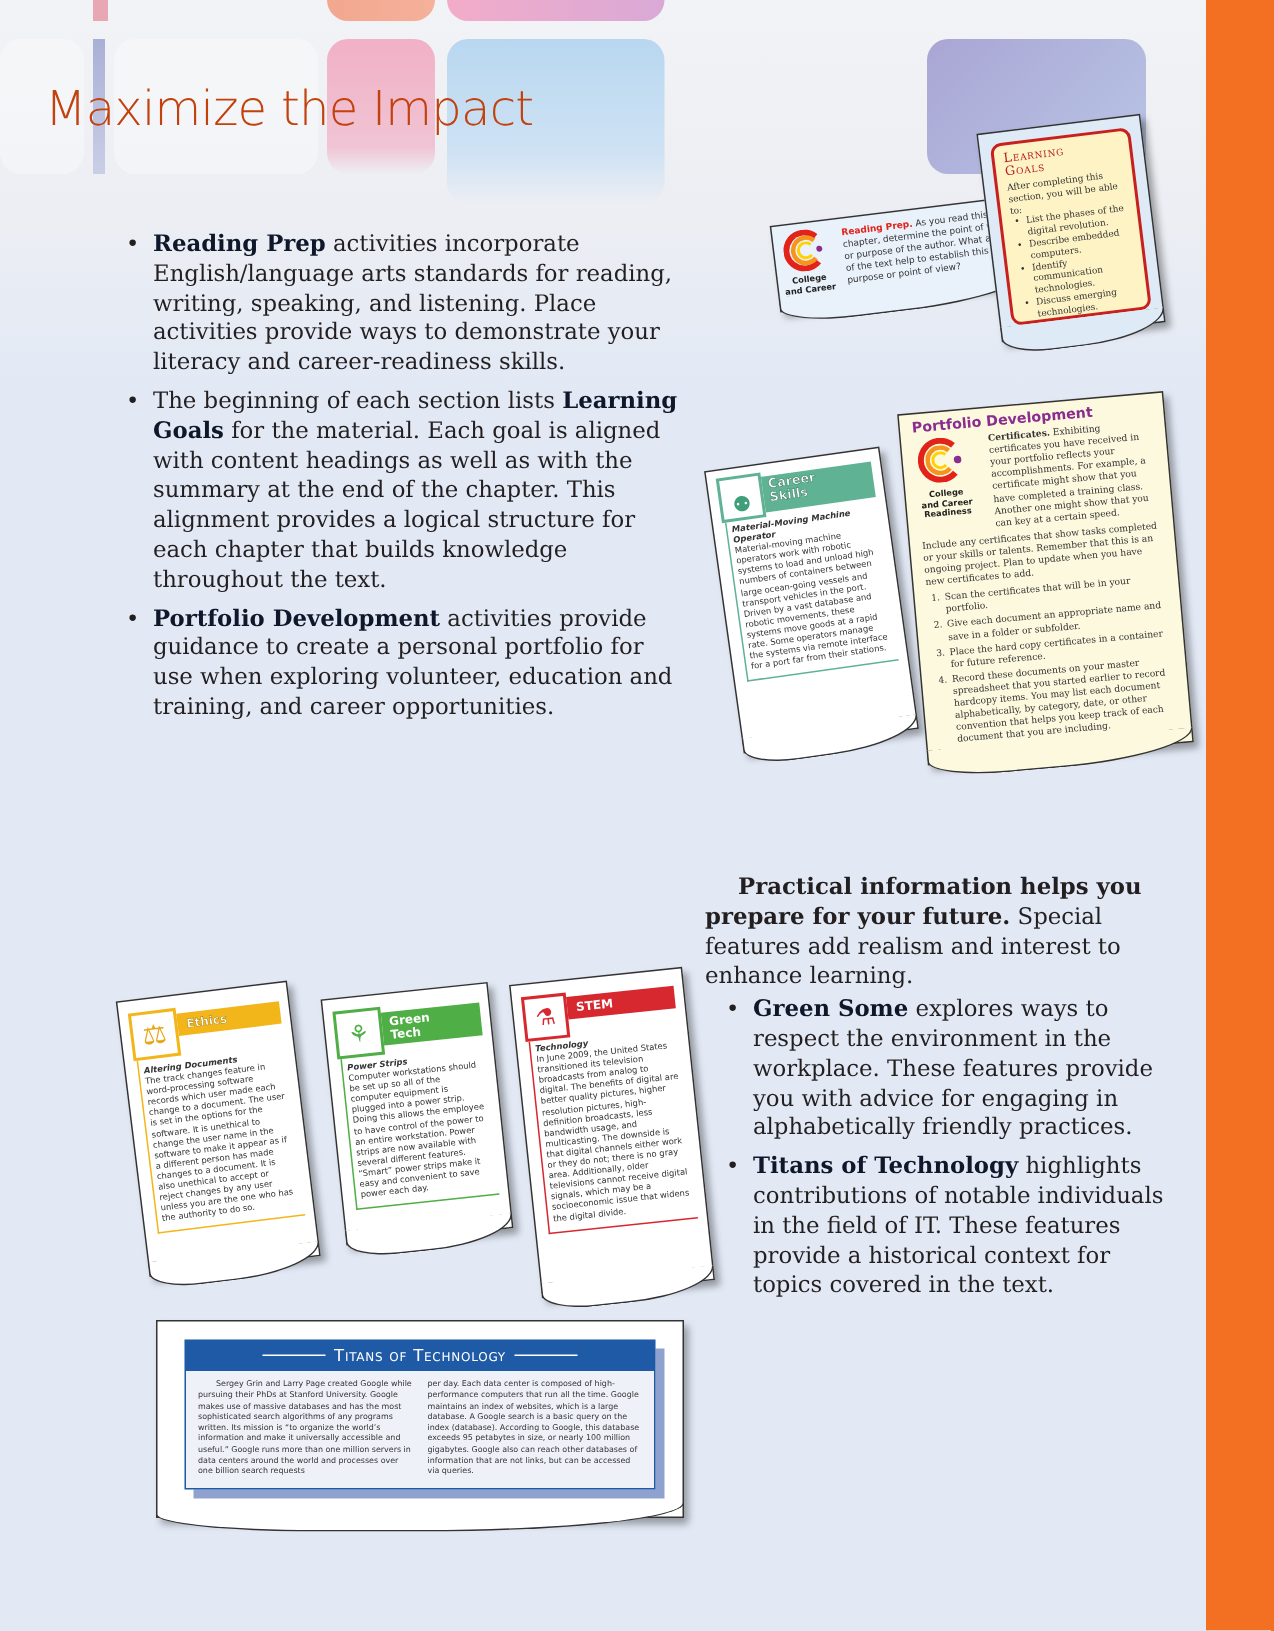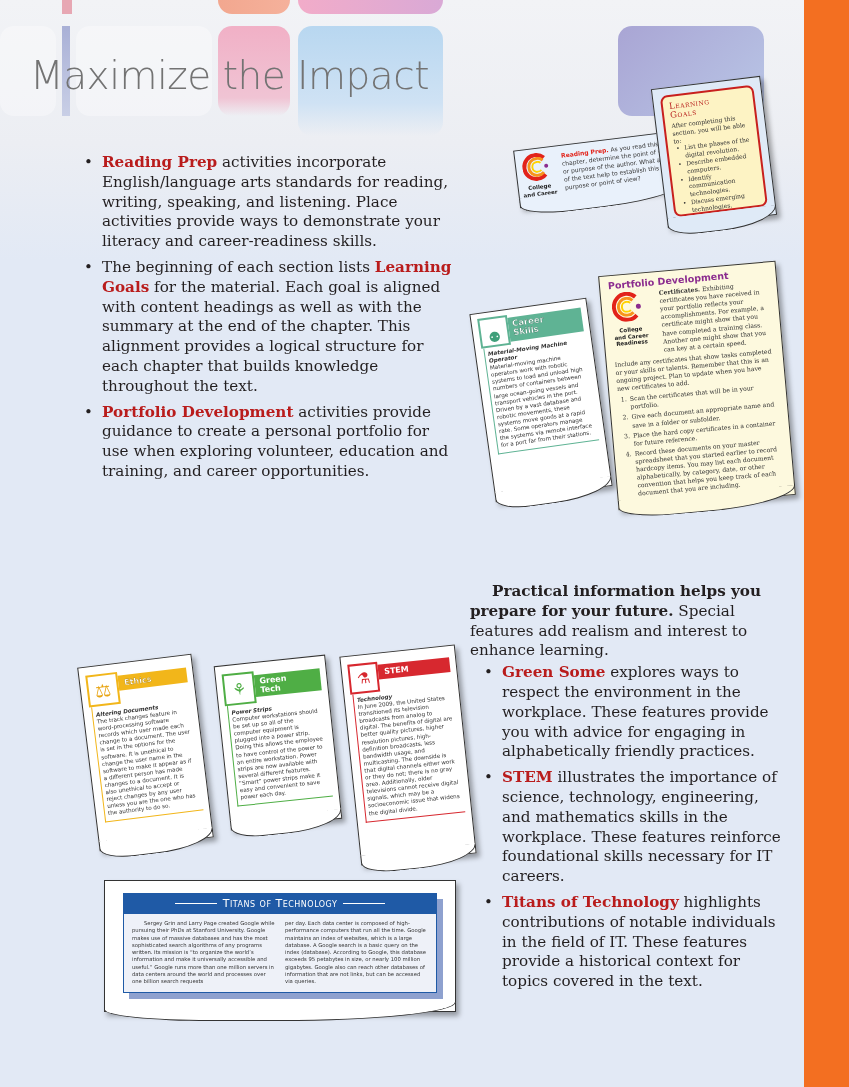--- a/index.html
+++ b/index.html
@@ -30,36 +30,36 @@
 
   .orange-bar {
     position: absolute; right: 0; top: 0; width: 45px; height: 1087px;
     background: #f36f21;
   }
 
   
   .page-title {
     position: absolute; left: 30px; top: 53px;
     font-family: "DejaVu Sans", sans-serif; font-weight: 300;
-    font-size: 39px; letter-spacing: -0.5px; color: #737373;
+    font-size: 32px; letter-spacing: -0.5px; color: #c2410c;
   }
 
   
   .col { position: absolute; font-size: 15.2px; line-height: 19.8px; }
   .col-left { left: 57px; top: 151px; width: 400px; }
   .col-right { left: 470px; top: 582px; width: 320px; }
   .intro { text-indent: 22px; }
   .intro b { font-weight: bold; }
   ul.bullets { list-style: none; margin-left: 45px; margin-top: 2px; }
   .col-right ul.bullets { margin-left: 32px; }
   ul.bullets li { position: relative; margin-bottom: 6px; }
   ul.bullets li::before {
     content: "\2022"; position: absolute; left: -18px; top: 0; font-size: 15px;
   }
-  .kw { color: #b91c1c; font-weight: bold; }
+  .kw { color: #0f172a; font-weight: bold; }
 
   
   .card {
     position: absolute; background: #fff; border: 1px solid #333;
     box-shadow: 3px 4px 5px rgba(0,0,0,0.35);
     font-family: "DejaVu Sans", sans-serif;
   }
   .wave-bottom::after {
     content: ""; position: absolute; left: -1px; right: -1px; bottom: -10px; height: 18px;
     background: inherit; border: 1px solid #333; border-top: none;
@@ -195,21 +195,20 @@
     <li><span class="kw">Reading Prep</span><span> activities incorporate English/language arts standards for reading, writing, speaking, and listening. Place activities provide ways to demonstrate your literacy and career-readiness skills.</span></li>
     <li><span>The beginning of each section lists </span><span class="kw">Learning Goals</span><span> for the material. Each goal is aligned with content headings as well as with the summary at the end of the chapter. This alignment provides a logical structure for each chapter that builds knowledge throughout the text.</span></li>
     <li><span class="kw">Portfolio Development</span><span> activities provide guidance to create a personal portfolio for use when exploring volunteer, education and training, and career opportunities.</span></li>
   </ul>
 </div>
 
 <div class="col col-right">
   <p class="intro"><b>Practical information helps you prepare for your future.</b><span> Special features add realism and interest to enhance learning.</span></p>
   <ul class="bullets">
     <li><span class="kw">Green Some</span><span> explores ways to respect the environment in the workplace. These features provide you with advice for engaging in alphabetically friendly practices.</span></li>
-    <li><span class="kw">STEM</span><span> illustrates the importance of science, technology, engineering, and mathematics skills in the workplace. These features reinforce foundational skills necessary for IT careers.</span></li>
     <li><span class="kw">Titans of Technology</span><span> highlights contributions of notable individuals in the field of IT. These features provide a historical context for topics covered in the text.</span></li>
   </ul>
 </div>
 
 <div class="card card-reading wave-bottom">
   <div class="ccr-logo" style="left:6px; top:4px;">
     <div class="arc" style="left:0;top:0;width:28px;height:28px;border-width:4px;border-color:#e2231a;"></div>
     <div class="arc" style="left:5px;top:4px;width:20px;height:20px;border-width:3px;border-color:#f7941d;"></div>
     <div class="arc" style="left:9px;top:8px;width:12px;height:12px;border-width:2px;border-color:#ffd200;"></div>
     <div style="position:absolute;left:22px;top:12px;width:4px;height:4px;border-radius:50%;background:#8b2c8f;"></div>

